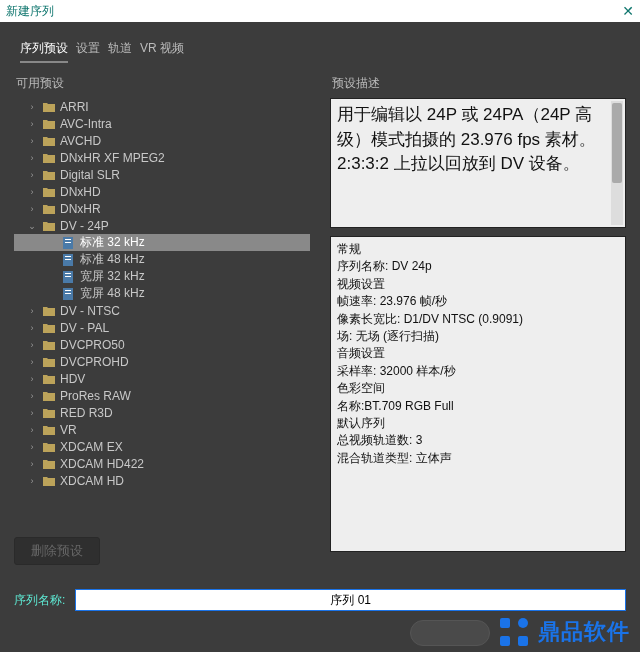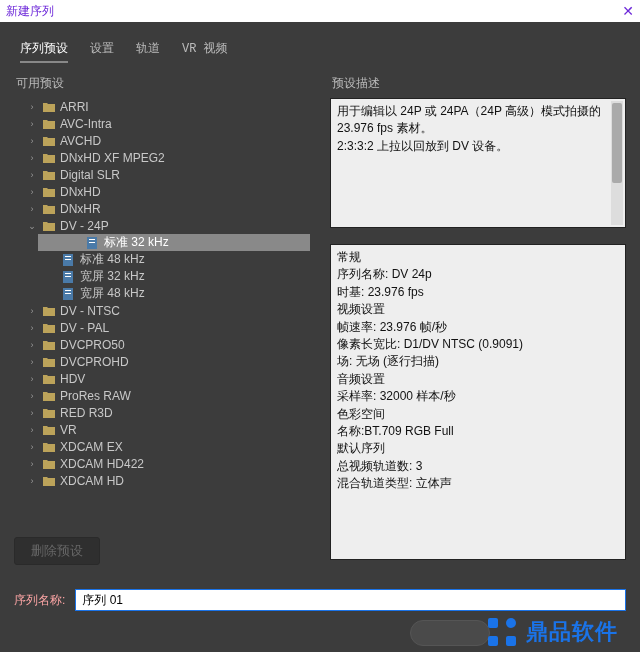--- a/index.html
+++ b/index.html
@@ -8,42 +8,41 @@
     font-size: 12px;
     background: #3c3c3c;
     color: #c8c8c8;
     width: 640px;
     height: 652px;
     overflow: hidden;
     position: relative;
   }
   .titlebar {
     background: #fff;
-    color: #6d28d9;
+    color: #0f766e;
     height: 22px;
     display: flex;
     align-items: center;
     padding: 0 6px;
     font-size: 12px;
     justify-content: space-between;
     gap: 40px;
   }
   .close-x { font-size: 14px; cursor: pointer; }
   .dialog {
     background: #3c3c3c;
     height: 630px;
     padding: 10px 14px 14px;
     position: relative;
   }
   .tabs {
     display: flex;
-    gap: 22px;
+    gap: 8px;
     padding: 8px 6px 12px;
     color: #bbb;
-    font-family: Liberation Mono, monospace;
   }
   .tab { cursor: pointer; }
   .tab.active { color: #fff; border-bottom: 2px solid #888; padding-bottom: 4px;}
   .panels {
     display: flex;
     gap: 20px;
     height: 440px;
   }
   .panel-left, .panel-right { flex: 1; }
   .panel-title { color: #bbb; margin-bottom: 6px; padding-left: 2px; }
@@ -52,21 +51,21 @@
     overflow: auto;
     font-size: 12px;
   }
   .tree-row {
     display: flex;
     align-items: center;
     height: 17px;
     padding-left: 12px;
     cursor: pointer;
   }
-  .tree-row.selected { background: #898989; color: #fff; margin-left: 24px; }
+  .tree-row.selected { background: #898989; color: #fff; }
   .chevron {
     width: 12px;
     display: inline-block;
     text-align: center;
     color: #999;
     font-size: 9px;
   }
   .folder-icon, .preset-icon {
     width: 14px;
     height: 12px;
@@ -76,23 +75,23 @@
   .folder-icon svg, .preset-icon svg { display: block; }
   .indent-1 { padding-left: 32px; }
   .desc-box {
     background: #eeeeee;
     color: #111;
     border: 1px solid #222;
     height: 130px;
     width: 100%;
     overflow: auto;
     padding: 4px 6px;
-    font-size: 12px;
+    font-size: 17px;
     line-height: 1.45;
-    margin-bottom: 16px;
+    margin-bottom: 8px;
     position: relative;
   }
   .details-box {
     background: #eeeeee;
     color: #111;
     border: 1px solid #222;
     height: 316px;
     width: 100%;
     overflow: auto;
     padding: 4px 6px;
@@ -108,42 +107,43 @@
     padding: 4px 16px;
     cursor: not-allowed;
     font-size: 13px;
   }
   .seq-name-row {
     display: flex;
     align-items: center;
     gap: 10px;
     margin-top: 24px;
   }
-  .seq-name-label { color: #fca5a5; }
+  .seq-name-label { color: #5eead4; }
   .seq-name-input {
     flex: 1;
     background: #fff;
     border: 1px solid #1a73e8;
     padding: 3px 6px;
     font-size: 12px;
     outline: none;
+    text-align: center;
   }
   .bottom-pill {
     position: absolute;
     right: 150px;
     bottom: 6px;
     width: 80px;
     height: 26px;
     background: #4a4a4a;
     border: 1px solid #555;
     border-radius: 14px;
   }
   .watermark {
     position: absolute;
-    right: 22px;
+    right: 10px;
     bottom: 2px;
     display: flex;
     align-items: center;
     gap: 6px;
     font-size: 22px;
     font-weight: bold;
     color: #1a73e8;
     letter-spacing: 1px;
   }
   .watermark .wm-icon { width: 36px; height: 36px; }
@@ -198,21 +198,21 @@
             </span>
             <span>AVCHD</span>
           </div>
           <div class="tree-row">
             <span class="chevron">›</span>
             <span class="folder-icon">
               <svg width="14" height="12" viewBox="0 0 14 12">
                 <path d="M1 2h4l1 1h7v8H1z" fill="#bca35a"></path>
               </svg>
             </span>
-            <span>DNxHD XF MPEG2</span>
+            <span>DNxHR XF MPEG2</span>
           </div>
           <div class="tree-row">
             <span class="chevron">›</span>
             <span class="folder-icon">
               <svg width="14" height="12" viewBox="0 0 14 12">
                 <path d="M1 2h4l1 1h7v8H1z" fill="#bca35a"></path>
               </svg>
             </span>
             <span>Digital SLR</span>
           </div>
@@ -394,21 +394,20 @@
       <div class="desc-box">
         <div>用于编辑以 24P 或 24PA（24P 高级）模式拍摄的 23.976 fps 素材。</div>
         <div>2:3:3:2 上拉以回放到 DV 设备。</div>
         <div class="sb">
             <div class="thumb"></div>
           </div>
       </div>
       <div class="details-box">
         <div>常规</div>
         <div>  序列名称: DV 24p</div>
-        <div>  时基: 23.976 fps</div>
         <div></div>
         <div>视频设置</div>
         <div>  帧速率: 23.976 帧/秒</div>
         <div>  像素长宽比: D1/DV NTSC (0.9091)</div>
         <div>  场: 无场 (逐行扫描)</div>
         <div></div>
         <div>音频设置</div>
         <div>  采样率: 32000 样本/秒</div>
         <div></div>
         <div>色彩空间</div>

